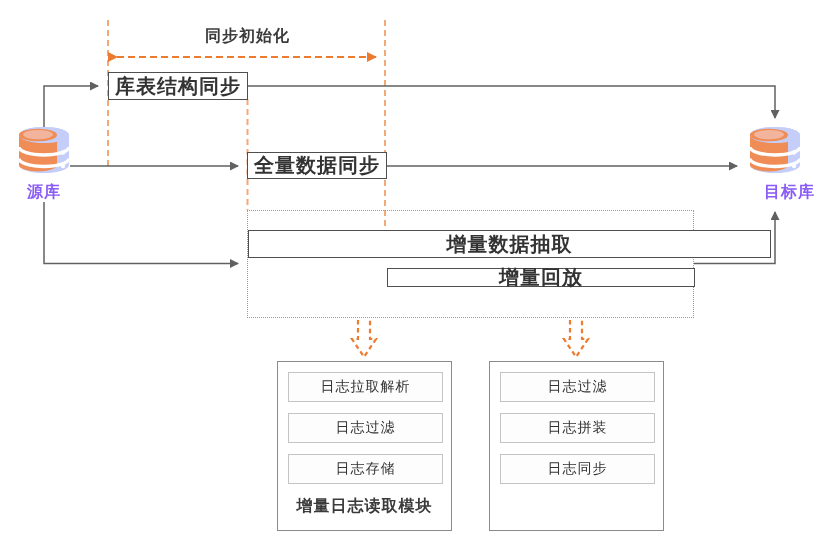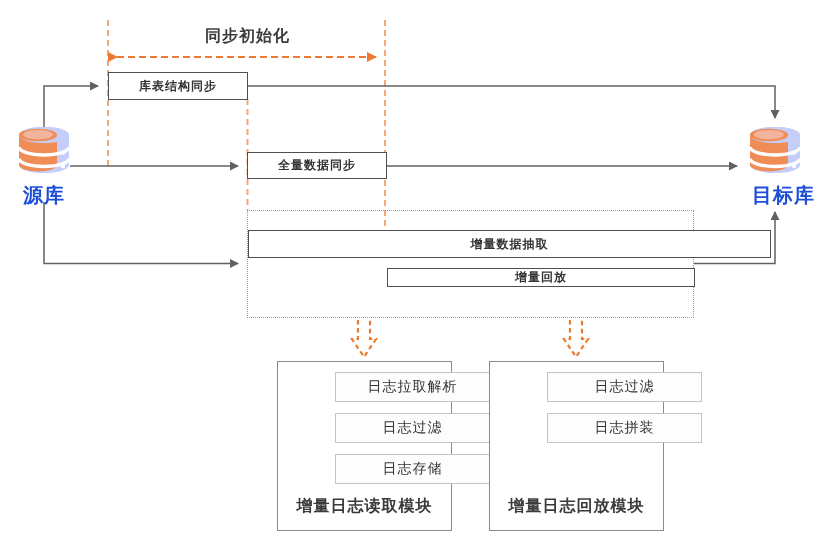--- a/index.html
+++ b/index.html
@@ -5,41 +5,41 @@
   html,body{margin:0;padding:0;background:#fff;}
   .canvas{
     position:relative;width:819px;height:552px;background:#ffffff;overflow:hidden;
     font-family:Liberation Sans, sans-serif;color:#333;
   }
   .layer{position:absolute;left:0;top:0;width:819px;height:552px;}
   .abs{position:absolute;box-sizing:border-box;}
   .flowbox{
     background:#fff;border:1.5px solid #4f4f4f;
     display:flex;align-items:center;justify-content:center;
-    font-size:12px;font-weight:700;color:#333;letter-spacing:1px;z-index:3;
+    font-size:20px;font-weight:700;color:#333;letter-spacing:1px;z-index:3;
   }
   .dotted-container{border:1.5px dotted #9a9a9a;z-index:2;}
   .module{
     border:1px solid #8b8b8b;background:transparent;z-index:3;
   }
   .module-item{
     position:absolute;left:10px;width:155px;height:30px;box-sizing:border-box;
     background:#fdfdfd;border:1px solid #c4c4c4;
     display:flex;align-items:center;justify-content:center;
-    font-size:14px;font-weight:500;color:#333;letter-spacing:1px;margin-left:47px;
+    font-size:14px;font-weight:500;color:#333;letter-spacing:1px;
   }
   .module-title{
     position:absolute;left:0;right:0;top:134px;text-align:center;
     font-size:16px;font-weight:700;color:#3a3a3a;letter-spacing:1px;
   }
   .phase-label{
     text-align:center;font-size:16px;font-weight:700;color:#3a3a3a;letter-spacing:1px;z-index:4;
   }
   .db-label{
-    text-align:center;font-size:20px;font-weight:700;color:#1d4ed8;letter-spacing:1px;z-index:4;
+    text-align:center;font-size:16px;font-weight:700;color:#8b5cf6;letter-spacing:1px;z-index:4;
   }
   svg{display:block;}
 </style>
 </head>
 <body>
 
 <div class="canvas">
 
   <svg class="layer" width="819" height="552" viewBox="0 0 819 552" style="z-index:1;">
     <defs>
@@ -110,16 +110,16 @@
   <div class="abs module" style="left:277px;top:361px;width:175px;height:170px;">
     <div class="module-item" style="top:10px;">日志拉取解析</div>
     <div class="module-item" style="top:51px;">日志过滤</div>
     <div class="module-item" style="top:92px;">日志存储</div>
     <div class="module-title">增量日志读取模块</div>
   </div>
 
   <div class="abs module" style="left:489px;top:361px;width:175px;height:170px;">
     <div class="module-item" style="top:10px;">日志过滤</div>
     <div class="module-item" style="top:51px;">日志拼装</div>
-    <div class="module-title">增量日志回放模块</div>
+    <div class="module-item" style="top:92px;">日志同步</div>
   </div>
 
 </div>
 
 </body></html>

